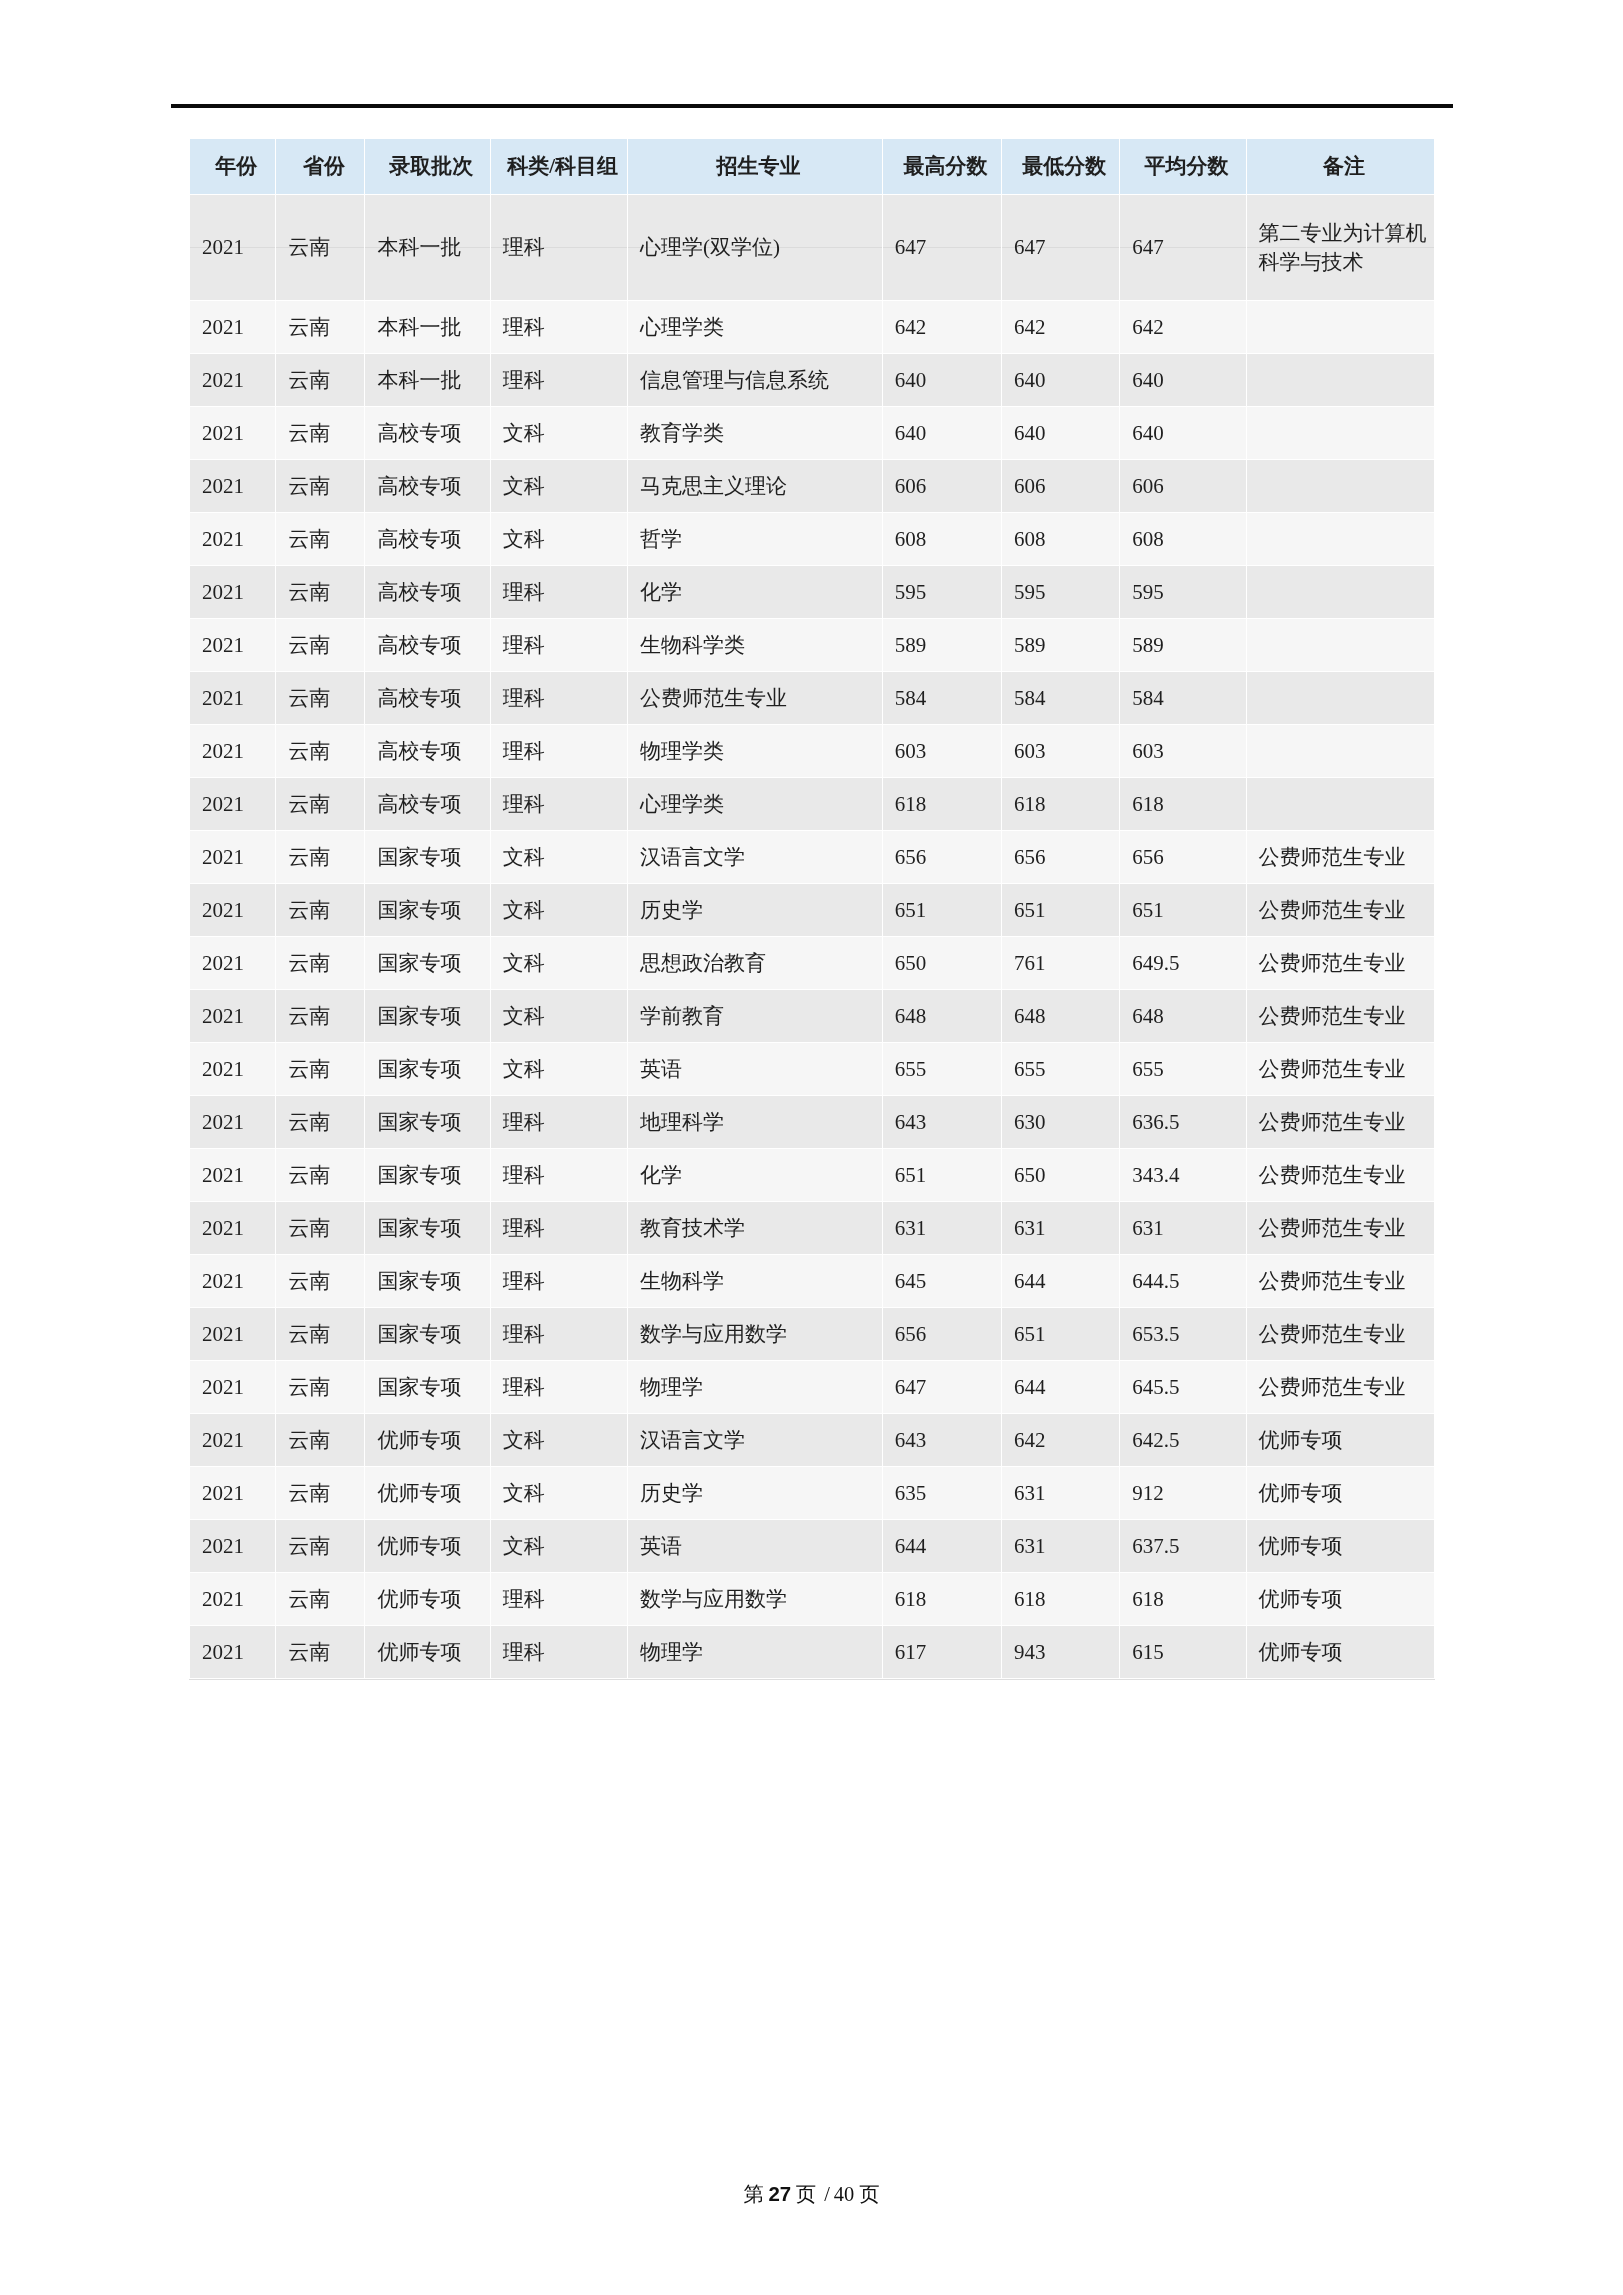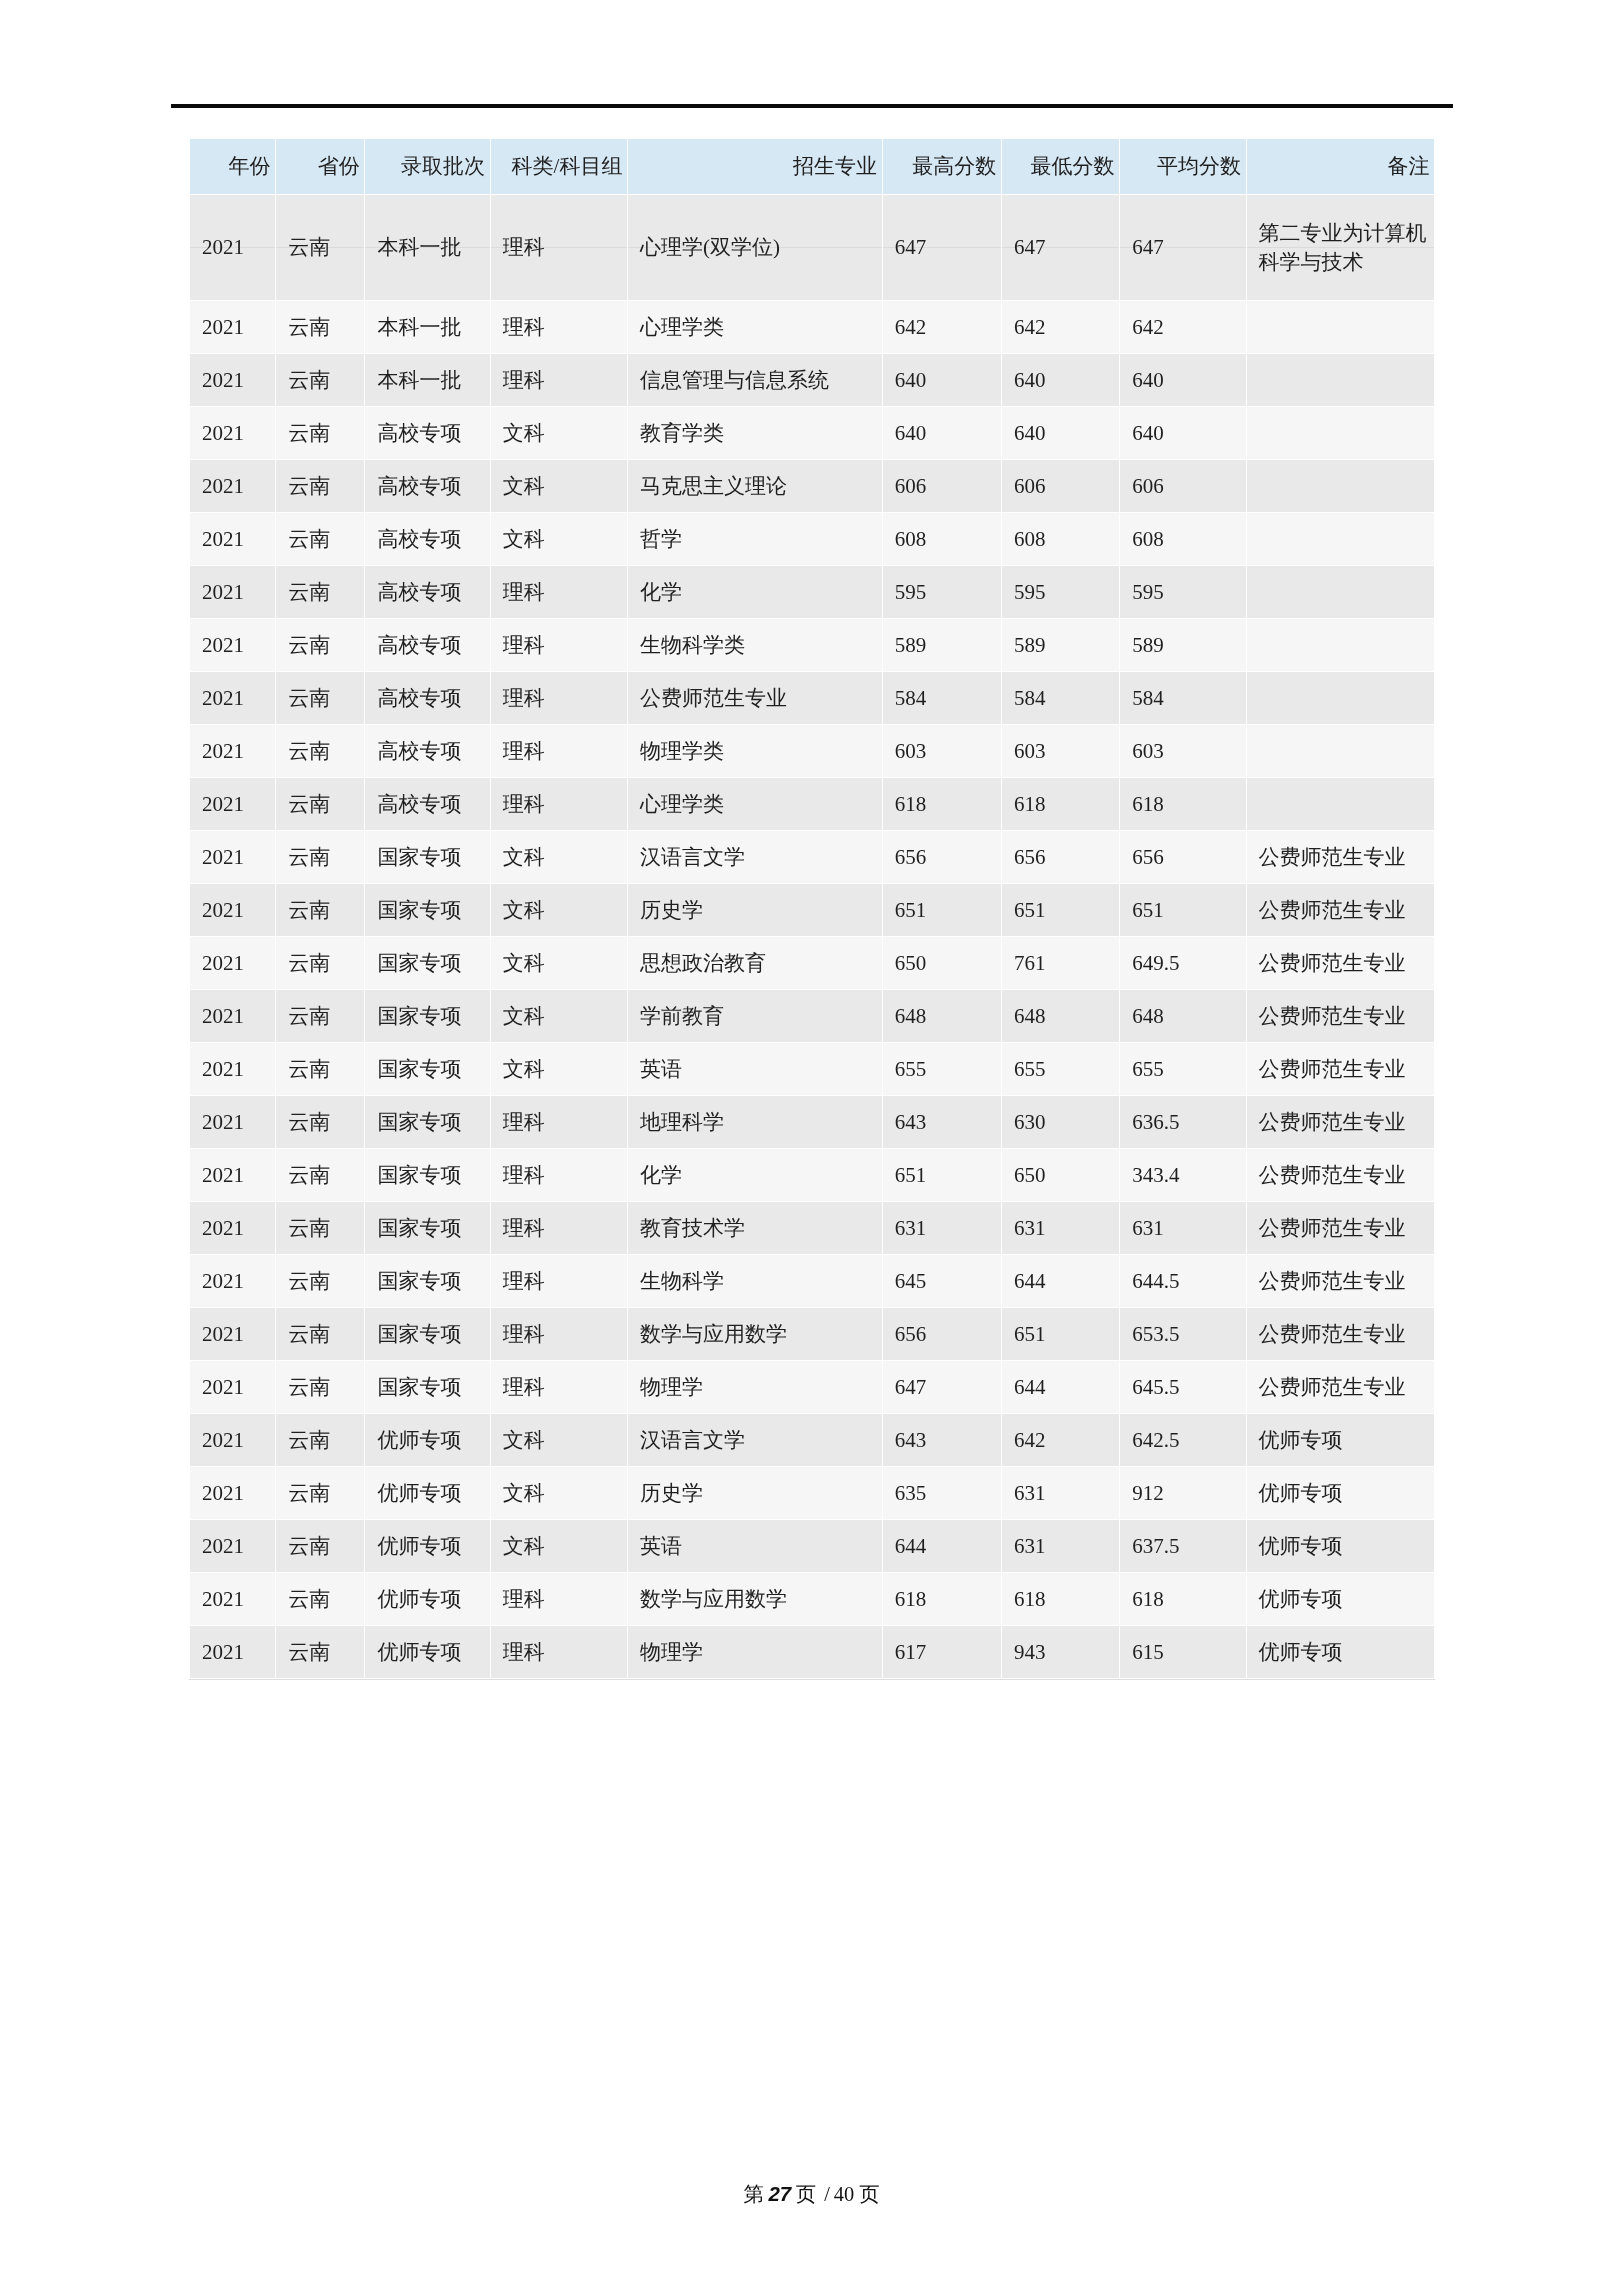--- a/index.html
+++ b/index.html
@@ -38,22 +38,22 @@
     border-collapse: separate;
     border-spacing: 1.4px;
     table-layout: fixed;
     font-size: 21px;
     line-height: 1.35;
     border-bottom: 1.9px solid var(--table-edge);
   }
   .score-table thead tr { height: 55px; }
   .score-table th {
     background: var(--header-bg);
-    font-weight: normal;
-    text-align: right;
+    font-weight: bold;
+    text-align: center;
     vertical-align: middle;
     padding: 0 4.6px 0 12px;
   }
   .score-table tbody tr { height: 52px; }
   .score-table tbody tr:first-child { height: 105px; }
   .score-table td {
     text-align: left;
     vertical-align: middle;
     padding: 0 6.5px 0 12px;
     word-break: break-all;
@@ -76,21 +76,20 @@
     width: 100%;
     text-align: center;
     font-size: 20.4px;
     line-height: 28px;
     color: #111111;
   }
   .page-footer .pageno {
     font-family: "Liberation Sans", "DejaVu Sans", sans-serif;
     font-weight: bold;
     margin: 0 4.6px;
-    font-style: italic;
   }
   .page-footer .sep { margin: 0 3.7px 0 8.3px; }
 </style>
 </head>
 <body>
 
 <div class="page">
 
   <div class="top-rule"></div>
 

